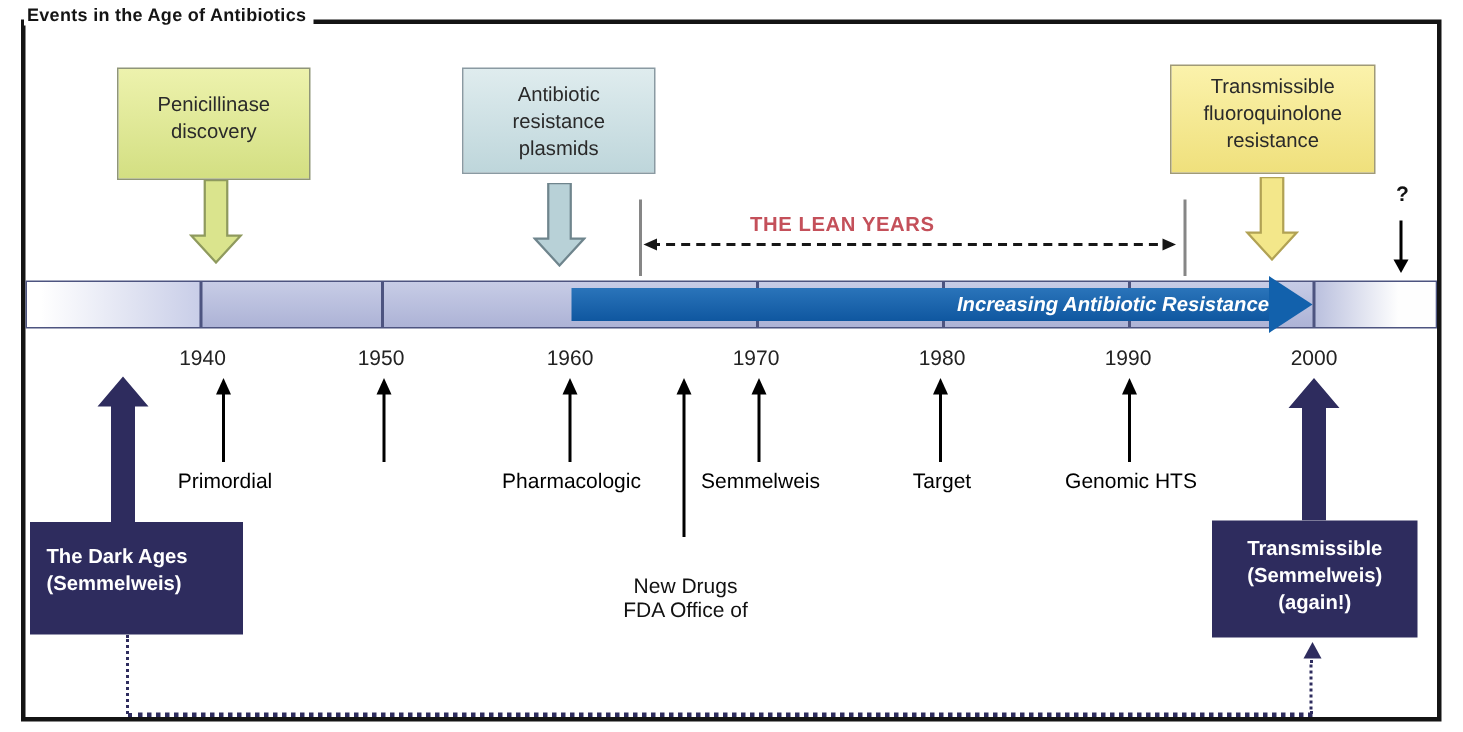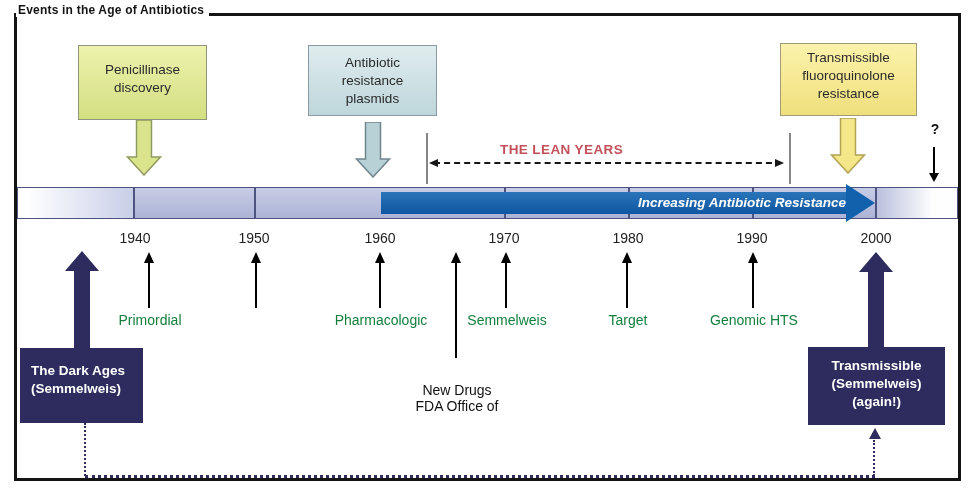--- a/index.html
+++ b/index.html
@@ -36,29 +36,29 @@
   #lean-right{left:775px;top:159px;width:0;height:0;border-top:4px solid transparent;border-bottom:4px solid transparent;border-left:9px solid #161616;}
   #lean-label{left:500px;top:142px;width:215px;text-align:left;font-size:13.5px;font-weight:bold;color:#c4505a;letter-spacing:.4px;}
   
   #qmark{left:926px;top:121px;width:18px;text-align:center;font-size:14px;font-weight:bold;color:#111;}
   #q-line{left:933px;top:147px;width:2px;height:28px;background:#000;}
   #q-head{left:929px;top:173px;width:0;height:0;border-left:5px solid transparent;border-right:5px solid transparent;border-top:9px solid #000;}
   
   .era{top:252px;width:120px;height:80px;}
   .era-head{position:absolute;left:54px;top:0;width:0;height:0;border-left:5px solid transparent;border-right:5px solid transparent;border-bottom:11px solid #000;}
   .era-line{position:absolute;left:58px;top:10px;width:2px;height:46px;background:#000;}
-  .era-label{position:absolute;left:0;top:60px;width:100%;text-align:center;font-size:14px;color:#15803d;}
+  .era-label{position:absolute;left:0;top:60px;width:100%;text-align:center;font-size:14px;color:#000000;}
   
   #fda{left:397px;top:252px;width:120px;height:150px;}
   #fda .era-line{height:96px;}
   .fda-l1{position:absolute;left:0;top:114px;width:100%;text-align:center;font-size:14px;color:#111;margin-top:32px;}
   .fda-l2{position:absolute;left:0;top:130px;width:100%;text-align:center;font-size:14px;color:#111;}
   
   .navybox{box-sizing:border-box;background:#2e2c5e;color:#fff;font-size:13.5px;font-weight:bold;line-height:1.35;}
-  #box-dark{left:20px;top:348px;width:123px;height:75px;padding:14px 0 0 11px;text-align:left;}
+  #box-dark{left:20px;top:348px;width:142px;height:75px;padding:14px 0 0 11px;text-align:left;}
   #box-dis{left:808px;top:347px;width:137px;height:78px;padding-top:10px;text-align:center;}
   
   .thick-arrow{display:block;}
   
   .dotv{width:0;border-left:2px dotted #2e2c5e;}
   #dot-h{left:85px;top:475px;width:790px;height:0;border-top:3px dotted #2e2c5e;}
   #dot-head{left:869px;top:428px;width:0;height:0;border-left:6px solid transparent;border-right:6px solid transparent;border-bottom:11px solid #2e2c5e;}
 </style>
 </head>
 <body>

